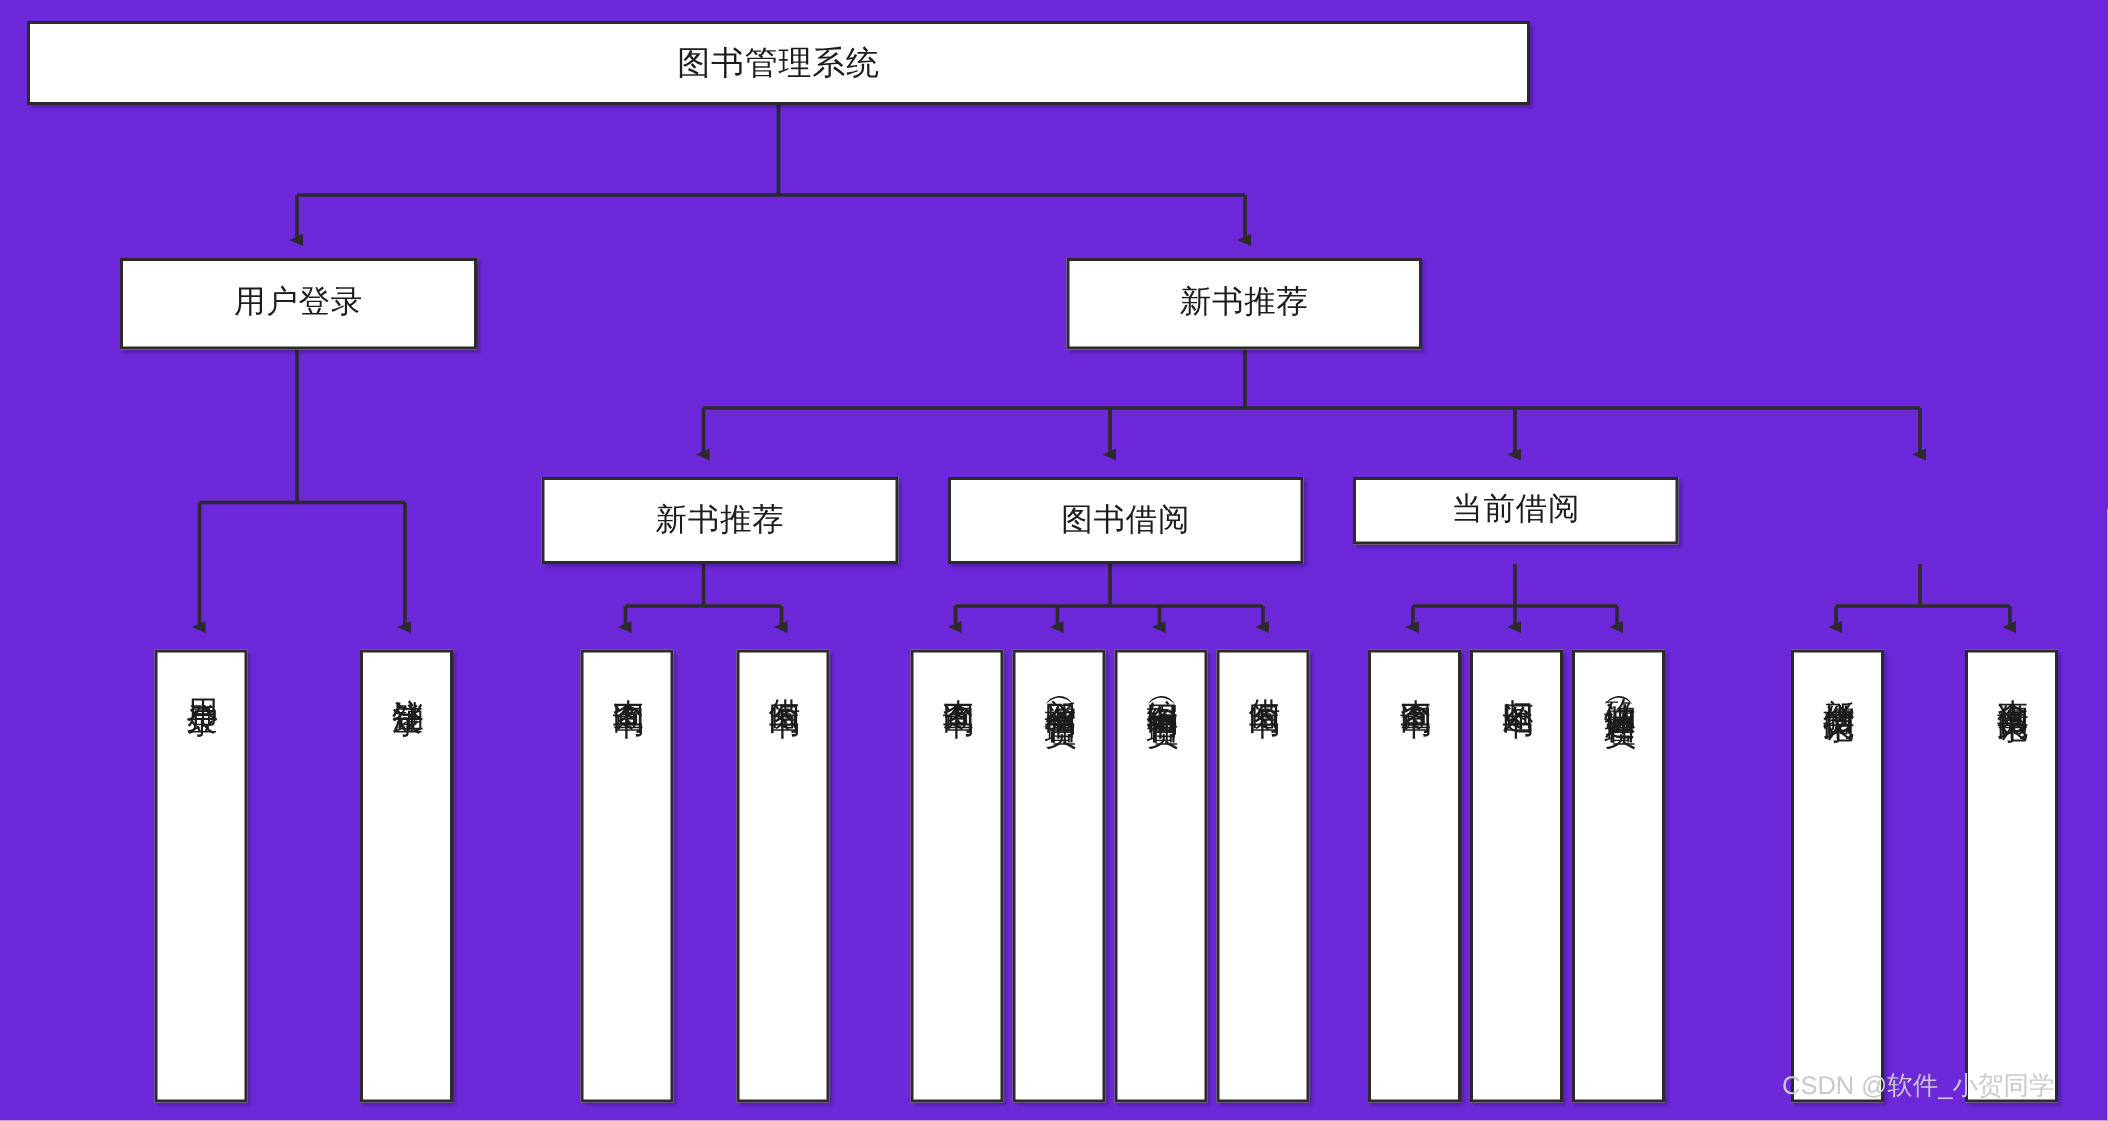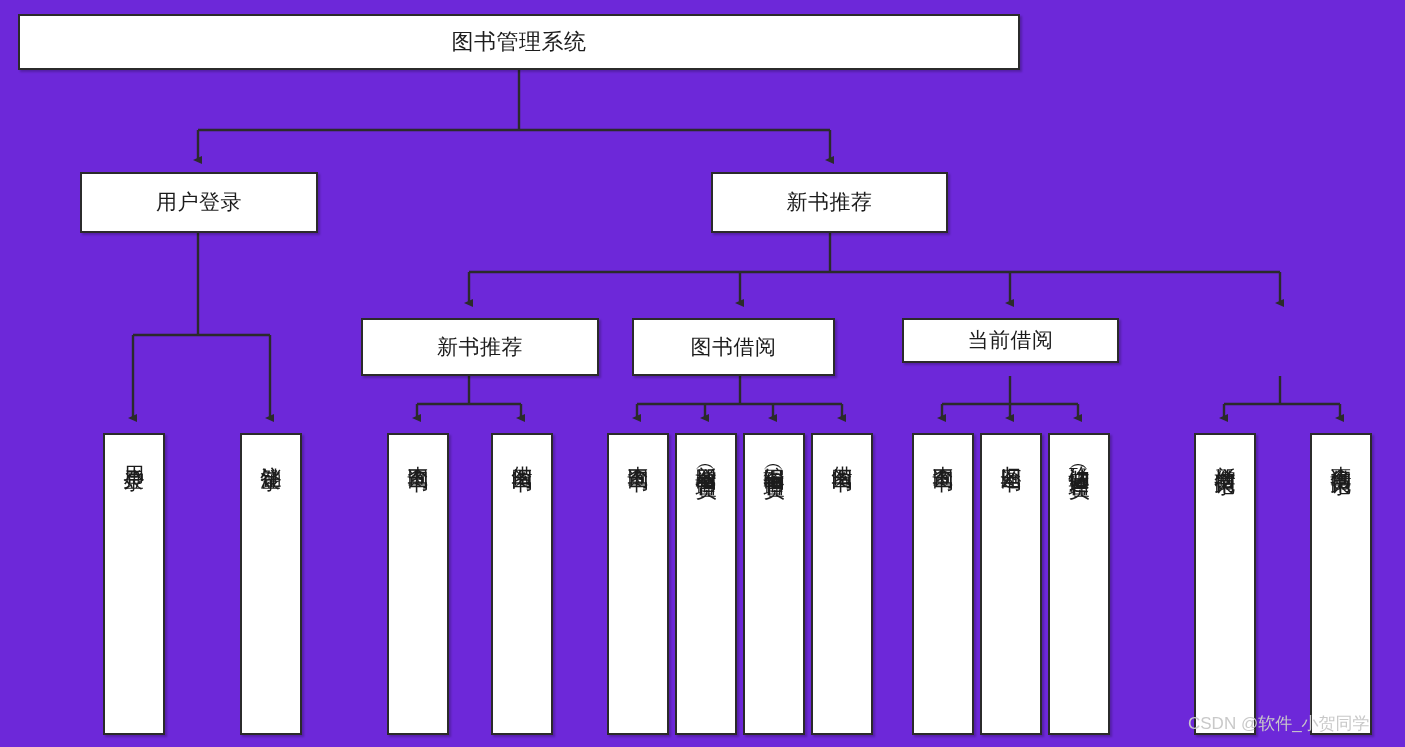--- a/index.html
+++ b/index.html
@@ -129,21 +129,21 @@
   <div class="node h" style="left:80px; top:172px; width:238px; height:61px;">
     <span class="label">用户登录</span>
   </div>
   <div class="node h" style="left:711px; top:172px; width:237px; height:61px;">
     <span class="label">新书推荐</span>
   </div>
 
   <div class="node h" style="left:361px; top:318px; width:238px; height:58px;">
     <span class="label">新书推荐</span>
   </div>
-  <div class="node h" style="left:632px; top:318px; width:203px; height:58px;justify-content:center;">
+  <div class="node h" style="left:632px; top:318px; width:237px; height:58px;justify-content:center;">
     <span class="label">图书借阅</span>
   </div>
   <div class="node h" style="left:902px; top:318px; width:217px; height:45px;">
     <span class="label">当前借阅</span>
   </div>
 
   <div class="node v" style="left:103px; top:433px; width:62px; height:302px;">
     <span class="label">用户登录</span>
   </div>
   <div class="node v" style="left:240px; top:433px; width:62px; height:302px;">

